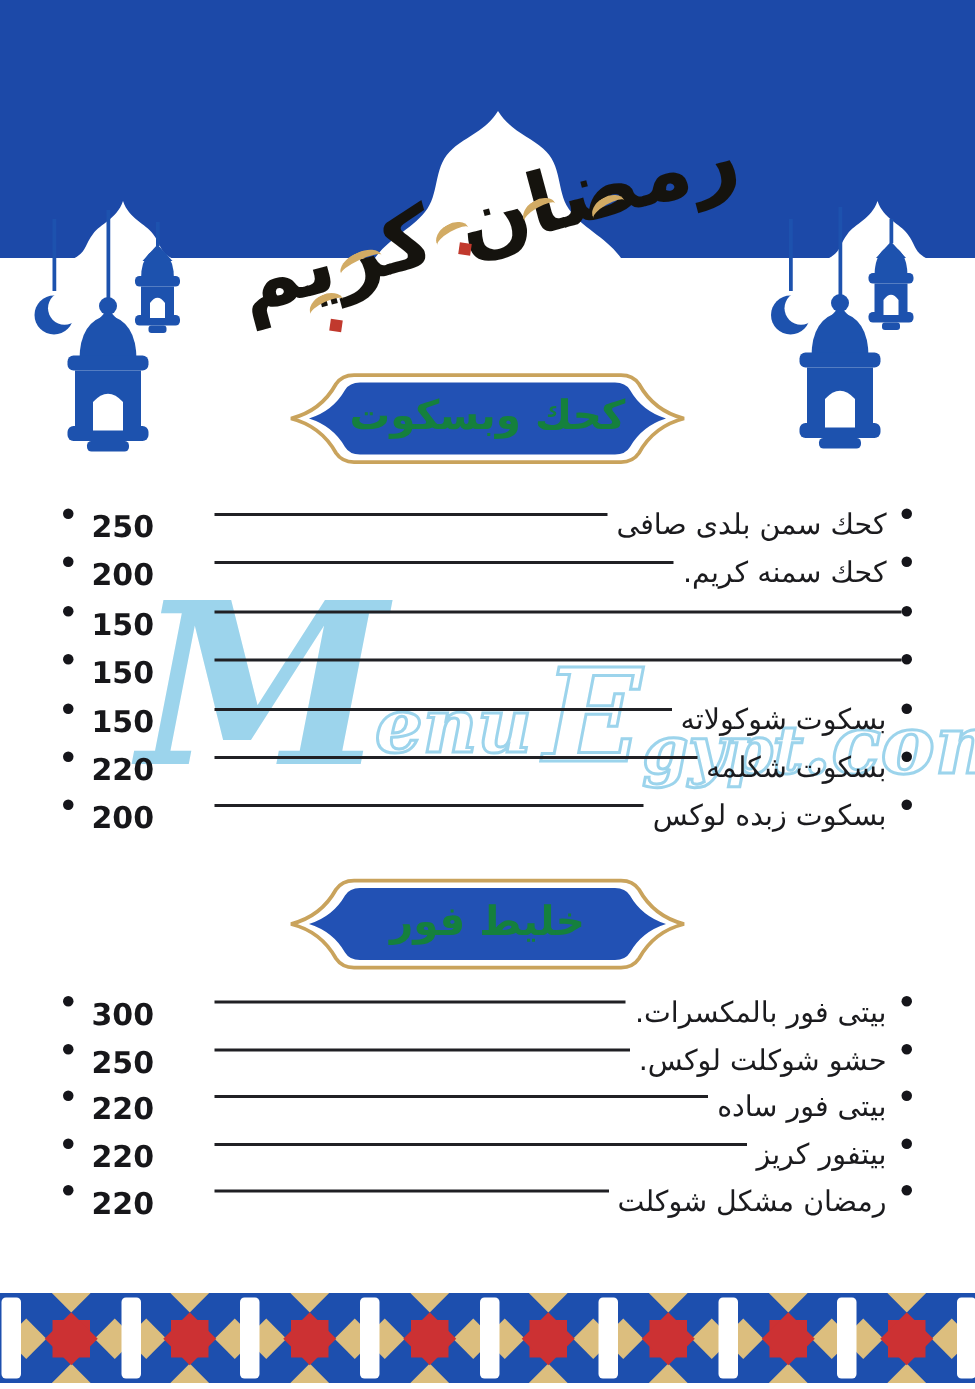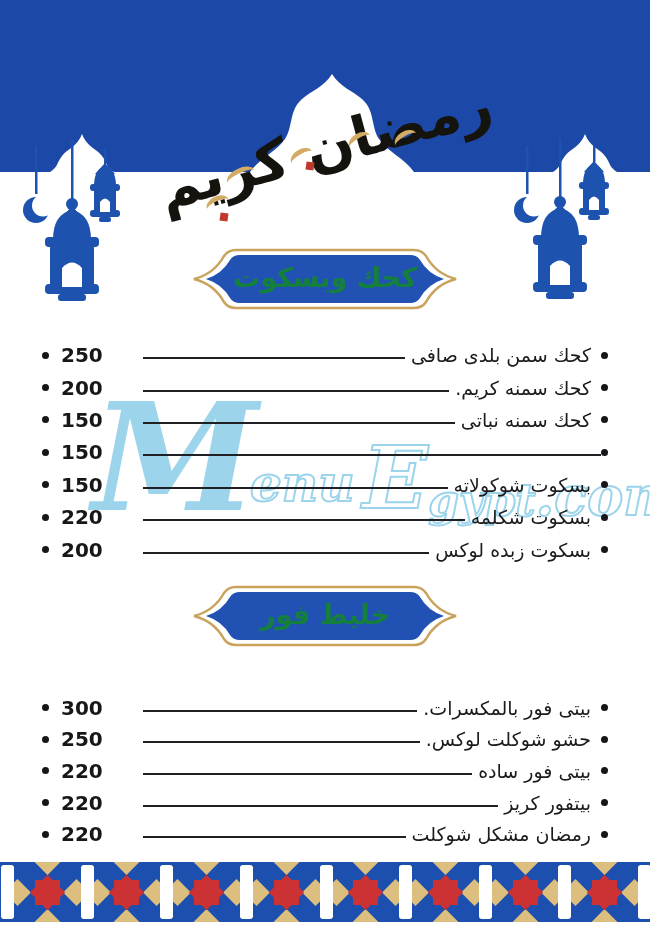--- a/index.html
+++ b/index.html
@@ -18,22 +18,22 @@
 
   
   .badge{position:absolute;left:188px;width:274px;height:66px;z-index:2}
   .badge svg{position:absolute;left:0;top:0}
   .badge .label{position:absolute;inset:0;display:flex;align-items:center;justify-content:center;
                 color:#15803d;font-size:27px;font-weight:bold;direction:rtl;padding-bottom:3px}
   .badge1{top:246px}.badge2{top:583px}
 
   
   .menu{position:absolute;left:42px;right:42px;z-index:2}
-  .m1{top:339px}.m2{top:692px}
-  .row{display:flex;align-items:center}
+  .m1{top:339px}.m2{top:664px}
+  .row{display:flex;}
   .m1 .row{height:32.4px}.m2 .row{height:31.6px}
   .dot{width:7px;height:7px;border-radius:50%;background:#15151a;flex:0 0 auto}
   .price{min-width:46px;margin-left:12px;font-size:20px;font-weight:bold;color:#17171a;
          font-family:"DejaVu Sans",sans-serif}
   .gap{width:36px;flex:0 0 auto}
   .leader{flex:1;height:0;border-bottom:2px solid #202024;transform:translateY(3px)}
   .name{margin:0 10px 0 6px;font-size:19px;font-weight:normal;color:#1b1b1e;direction:rtl;white-space:nowrap}
 
   
   .wm{position:absolute;left:92px;top:386px;z-index:1;display:flex;align-items:flex-end;
@@ -176,21 +176,20 @@
         <span class="gap"></span>
         <span class="leader"></span>
         <span class="name">كحك سمنه كريم.</span>
         <span class="dot"></span>
       </div>
         <div class="row">
         <span class="dot"></span>
         <span class="price">150</span>
         <span class="gap"></span>
         <span class="leader"></span>
-        <span class="name">كحك سمنه نباتى</span>
         <span class="dot"></span>
       </div>
         <div class="row">
         <span class="dot"></span>
         <span class="price">150</span>
         <span class="gap"></span>
         <span class="leader"></span>
         <span class="dot"></span>
       </div>
         <div class="row">

